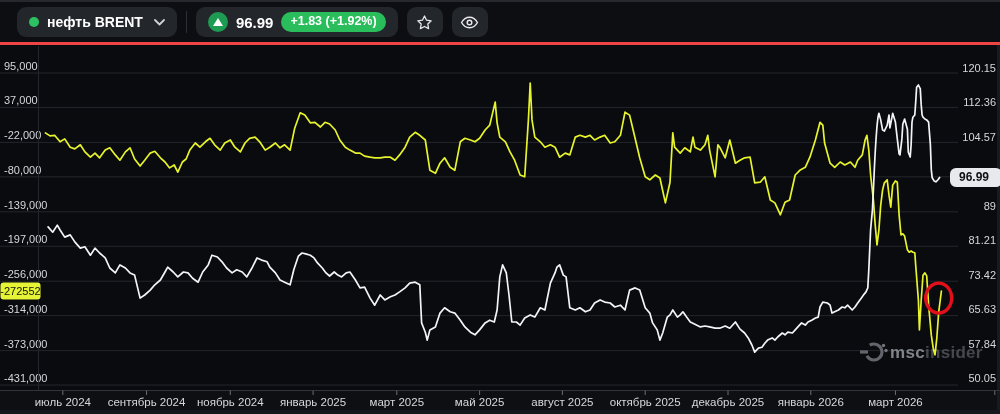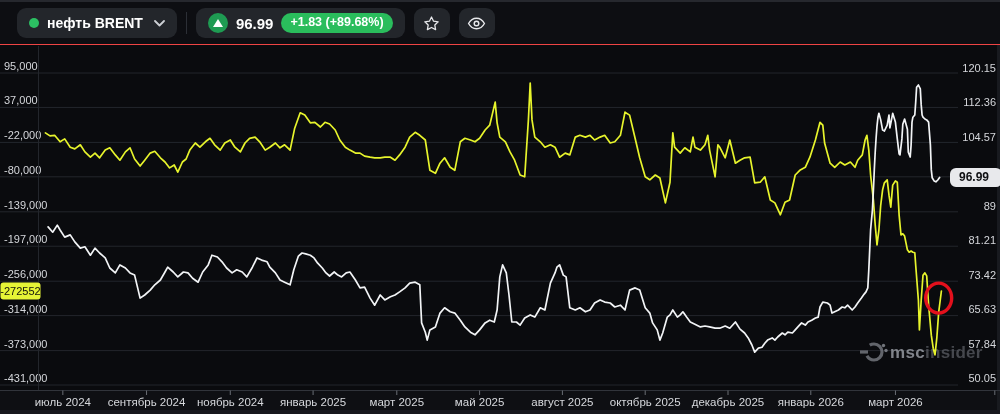--- a/index.html
+++ b/index.html
@@ -1,20 +1,20 @@
 <!DOCTYPE html>
 <html><head>
 <meta charset="utf-8">
 <style>
   html,body{margin:0;padding:0;background:#07080a;}
   .app{position:relative;width:1000px;height:414px;background:#0a0b0e;overflow:hidden;
        font-family:"Liberation Sans",sans-serif;-webkit-font-smoothing:antialiased;}
   .chart-svg{position:absolute;left:0;top:0;width:1000px;height:414px;}
   .topbar{position:absolute;left:0;top:0;width:100%;height:45px;background:#0d0e12;
-          border-top:2px solid #26282e;border-bottom:1px solid #ef4444;box-sizing:border-box;
+          border-top:2px solid #26282e;border-bottom:3px solid #ef4444;box-sizing:border-box;
           display:flex;align-items:center;padding-left:17px;gap:9px;z-index:5;}
   .pill{background:#23262b;border-radius:9px;height:30px;display:flex;align-items:center;
         padding:0 12px;gap:8px;color:#fff;font-weight:700;font-size:14px;cursor:pointer;}
   .dot{width:10px;height:10px;border-radius:50%;background:#2cc063;}
   .chev{display:flex;margin-left:3px;}
   .vdiv{width:1px;height:22px;background:#2c2f36;}
   .upcircle{width:20px;height:20px;border-radius:50%;background:#1e9b52;display:flex;
             align-items:center;justify-content:center;}
   .badge{background:#2abd5c;border-radius:999px;padding:3px 9px 4px;font-size:12.5px;
          font-weight:700;color:#fff;line-height:1;}
@@ -110,21 +110,21 @@
       </span>
     </div>
     <div class="vdiv"></div>
     <div class="pill">
       <span class="upcircle">
         <svg width="10" height="8" viewBox="0 0 10 8">
             <polygon points="5,0 10,8 0,8" fill="#fff"></polygon>
           </svg>
       </span>
       <span class="price-num">96.99</span>
-      <span class="badge">+1.83 (+89.68%)</span>
+      <span class="badge">+1.83 (+1.92%)</span>
     </div>
     <button class="iconbtn">
       <span style="display:flex;">
         <svg width="17" height="17" viewBox="0 0 24 24">
             <path d="M12 2.8l2.9 5.9 6.5.9-4.7 4.6 1.1 6.4-5.8-3-5.8 3 1.1-6.4L2.6 9.6l6.5-.9z" fill="none" stroke="#e8e9ec" stroke-width="1.8" stroke-linejoin="round"></path>
           </svg>
       </span>
     </button>
     <button class="iconbtn">
       <span style="display:flex;">

